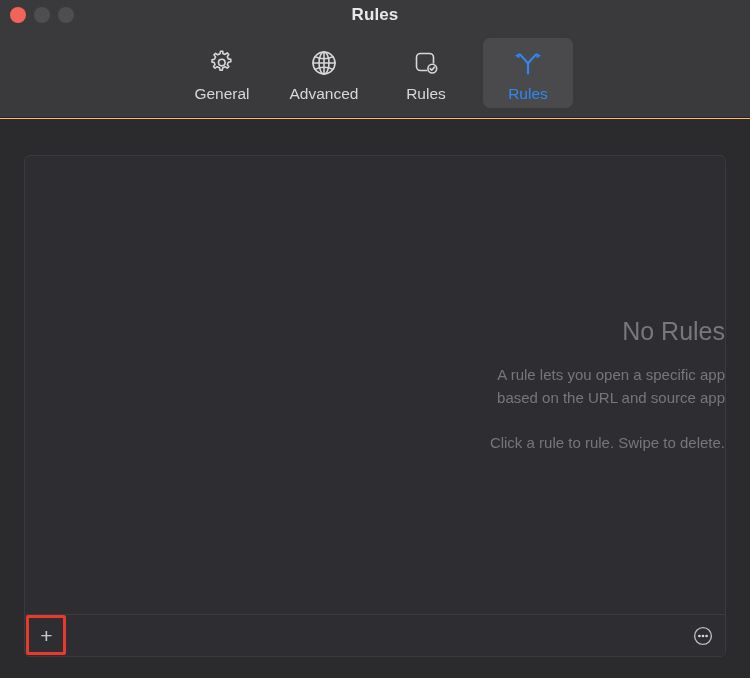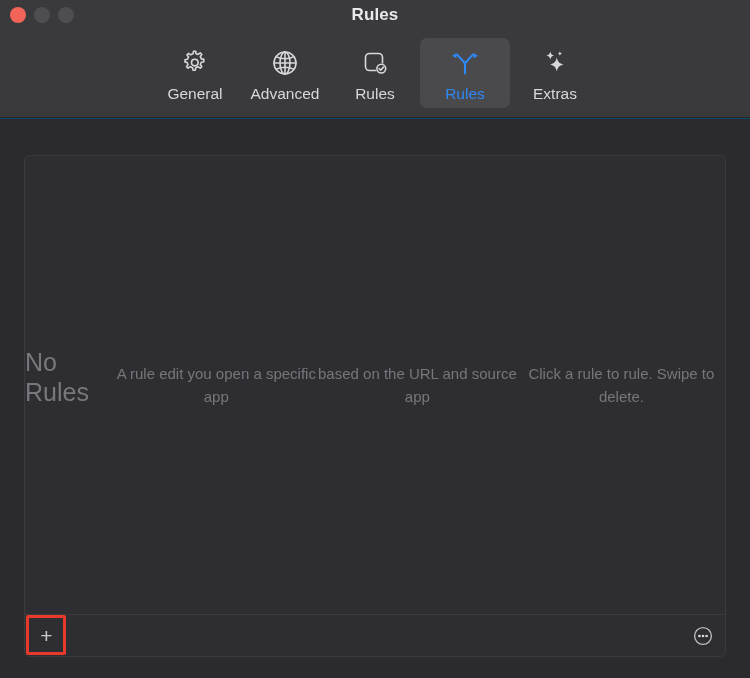--- a/index.html
+++ b/index.html
@@ -12,21 +12,21 @@
     height: 678px;
     overflow: hidden;
     font-family: "Liberation Sans", sans-serif;
     -webkit-font-smoothing: antialiased;
   }
 
   .window {
     position: relative;
     width: 750px;
     height: 678px;
-    background: #0c4a6e;
+    background: #fdba74;
     overflow: hidden;
   }
 
   
   .titlebar {
     position: absolute;
     left: 0; top: 0;
     width: 750px;
     height: 118px;
     background: #3a3a3c;
@@ -64,21 +64,21 @@
   }
 
   .toolbar {
     position: absolute;
     left: 0;
     top: 38px;
     width: 750px;
     display: flex;
     justify-content: center;
     align-items: flex-start;
-    gap: 0px;
+    gap: 12px;
   }
 
   .tool-item {
     width: 90px;
     height: 70px;
     border-radius: 7px;
     display: flex;
     flex-direction: column;
     align-items: center;
     justify-content: flex-start;
@@ -147,22 +147,22 @@
     overflow: hidden;
   }
 
   .empty-state {
     position: absolute;
     left: 0;
     top: 0;
     width: 100%;
     height: 458px;
     display: flex;
-    flex-direction: row;
-    align-items: center;
+    flex-direction: column;
+    align-items: flex-end;
     justify-content: center;
   }
   .empty-title {
     font-size: 25px;
     color: #77777c;
     line-height: 30px;
     margin-bottom: 17px;
   }
   .empty-line {
     font-size: 15px;
@@ -288,41 +288,31 @@
             <path class="stroke-blue" d="M17 27.5V17.2"></path>
             <path class="stroke-blue" d="M17 17.2L9.2 8.6"></path>
             <path class="stroke-blue" d="M17 17.2L24.8 8.6"></path>
             <path class="fill-blue" d="M8.3 7.0l0.5 5.3-4.6-2.1z" transform="rotate(6 8.3 9)"></path>
             <path class="fill-blue" d="M25.7 7.0l-0.5 5.3 4.6-2.1z" transform="rotate(-6 25.7 9)"></path>
           </svg>
         </span>
         <span class="tool-label">Rules</span>
       </div>
 
-      <div class="tool-item">
-        <span class="tool-icon">
-          <svg class="ic" width="34" height="34" viewBox="0 0 34 34">
-            <path class="fill-norm" d="M18.8 11.5c0.9 4.2 2.6 6.0 6.6 7.0-4.0 1.0-5.7 2.8-6.6 7.0-0.9-4.2-2.6-6.0-6.6-7.0 4.0-1.0 5.7-2.8 6.6-7.0z"></path>
-            <path class="fill-norm" d="M12.3 5.6c0.5 2.4 1.5 3.4 3.8 4.0-2.3 0.6-3.3 1.6-3.8 4.0-0.5-2.4-1.5-3.4-3.8-4.0 2.3-0.6 3.3-1.6 3.8-4.0z"></path>
-            <path class="fill-norm" d="M21.9 5.2c0.3 1.4 0.9 2.0 2.2 2.3-1.3 0.3-1.9 0.9-2.2 2.3-0.3-1.4-0.9-2.0-2.2-2.3 1.3-0.3 1.9-0.9 2.2-2.3z"></path>
-          </svg>
-        </span>
-        <span class="tool-label">Extras</span>
-      </div>
 
 
     </div>
   </div>
 
   <div class="content-area">
     <div class="panel">
 
       <div class="empty-state">
         <div class="empty-title">No Rules</div>
-        <div class="empty-line">A rule edit you open a specific app</div>
+        <div class="empty-line">A rule lets you open a specific app</div>
         <div class="empty-line">based on the URL and source app</div>
         <div class="empty-gap"></div>
         <div class="empty-line">Click a rule to rule. Swipe to delete.</div>
       </div>
 
       <div class="bottom-bar">
         <div class="add-button">
           <span class="plus-glyph">+</span>
         </div>
         <div class="more-button">

